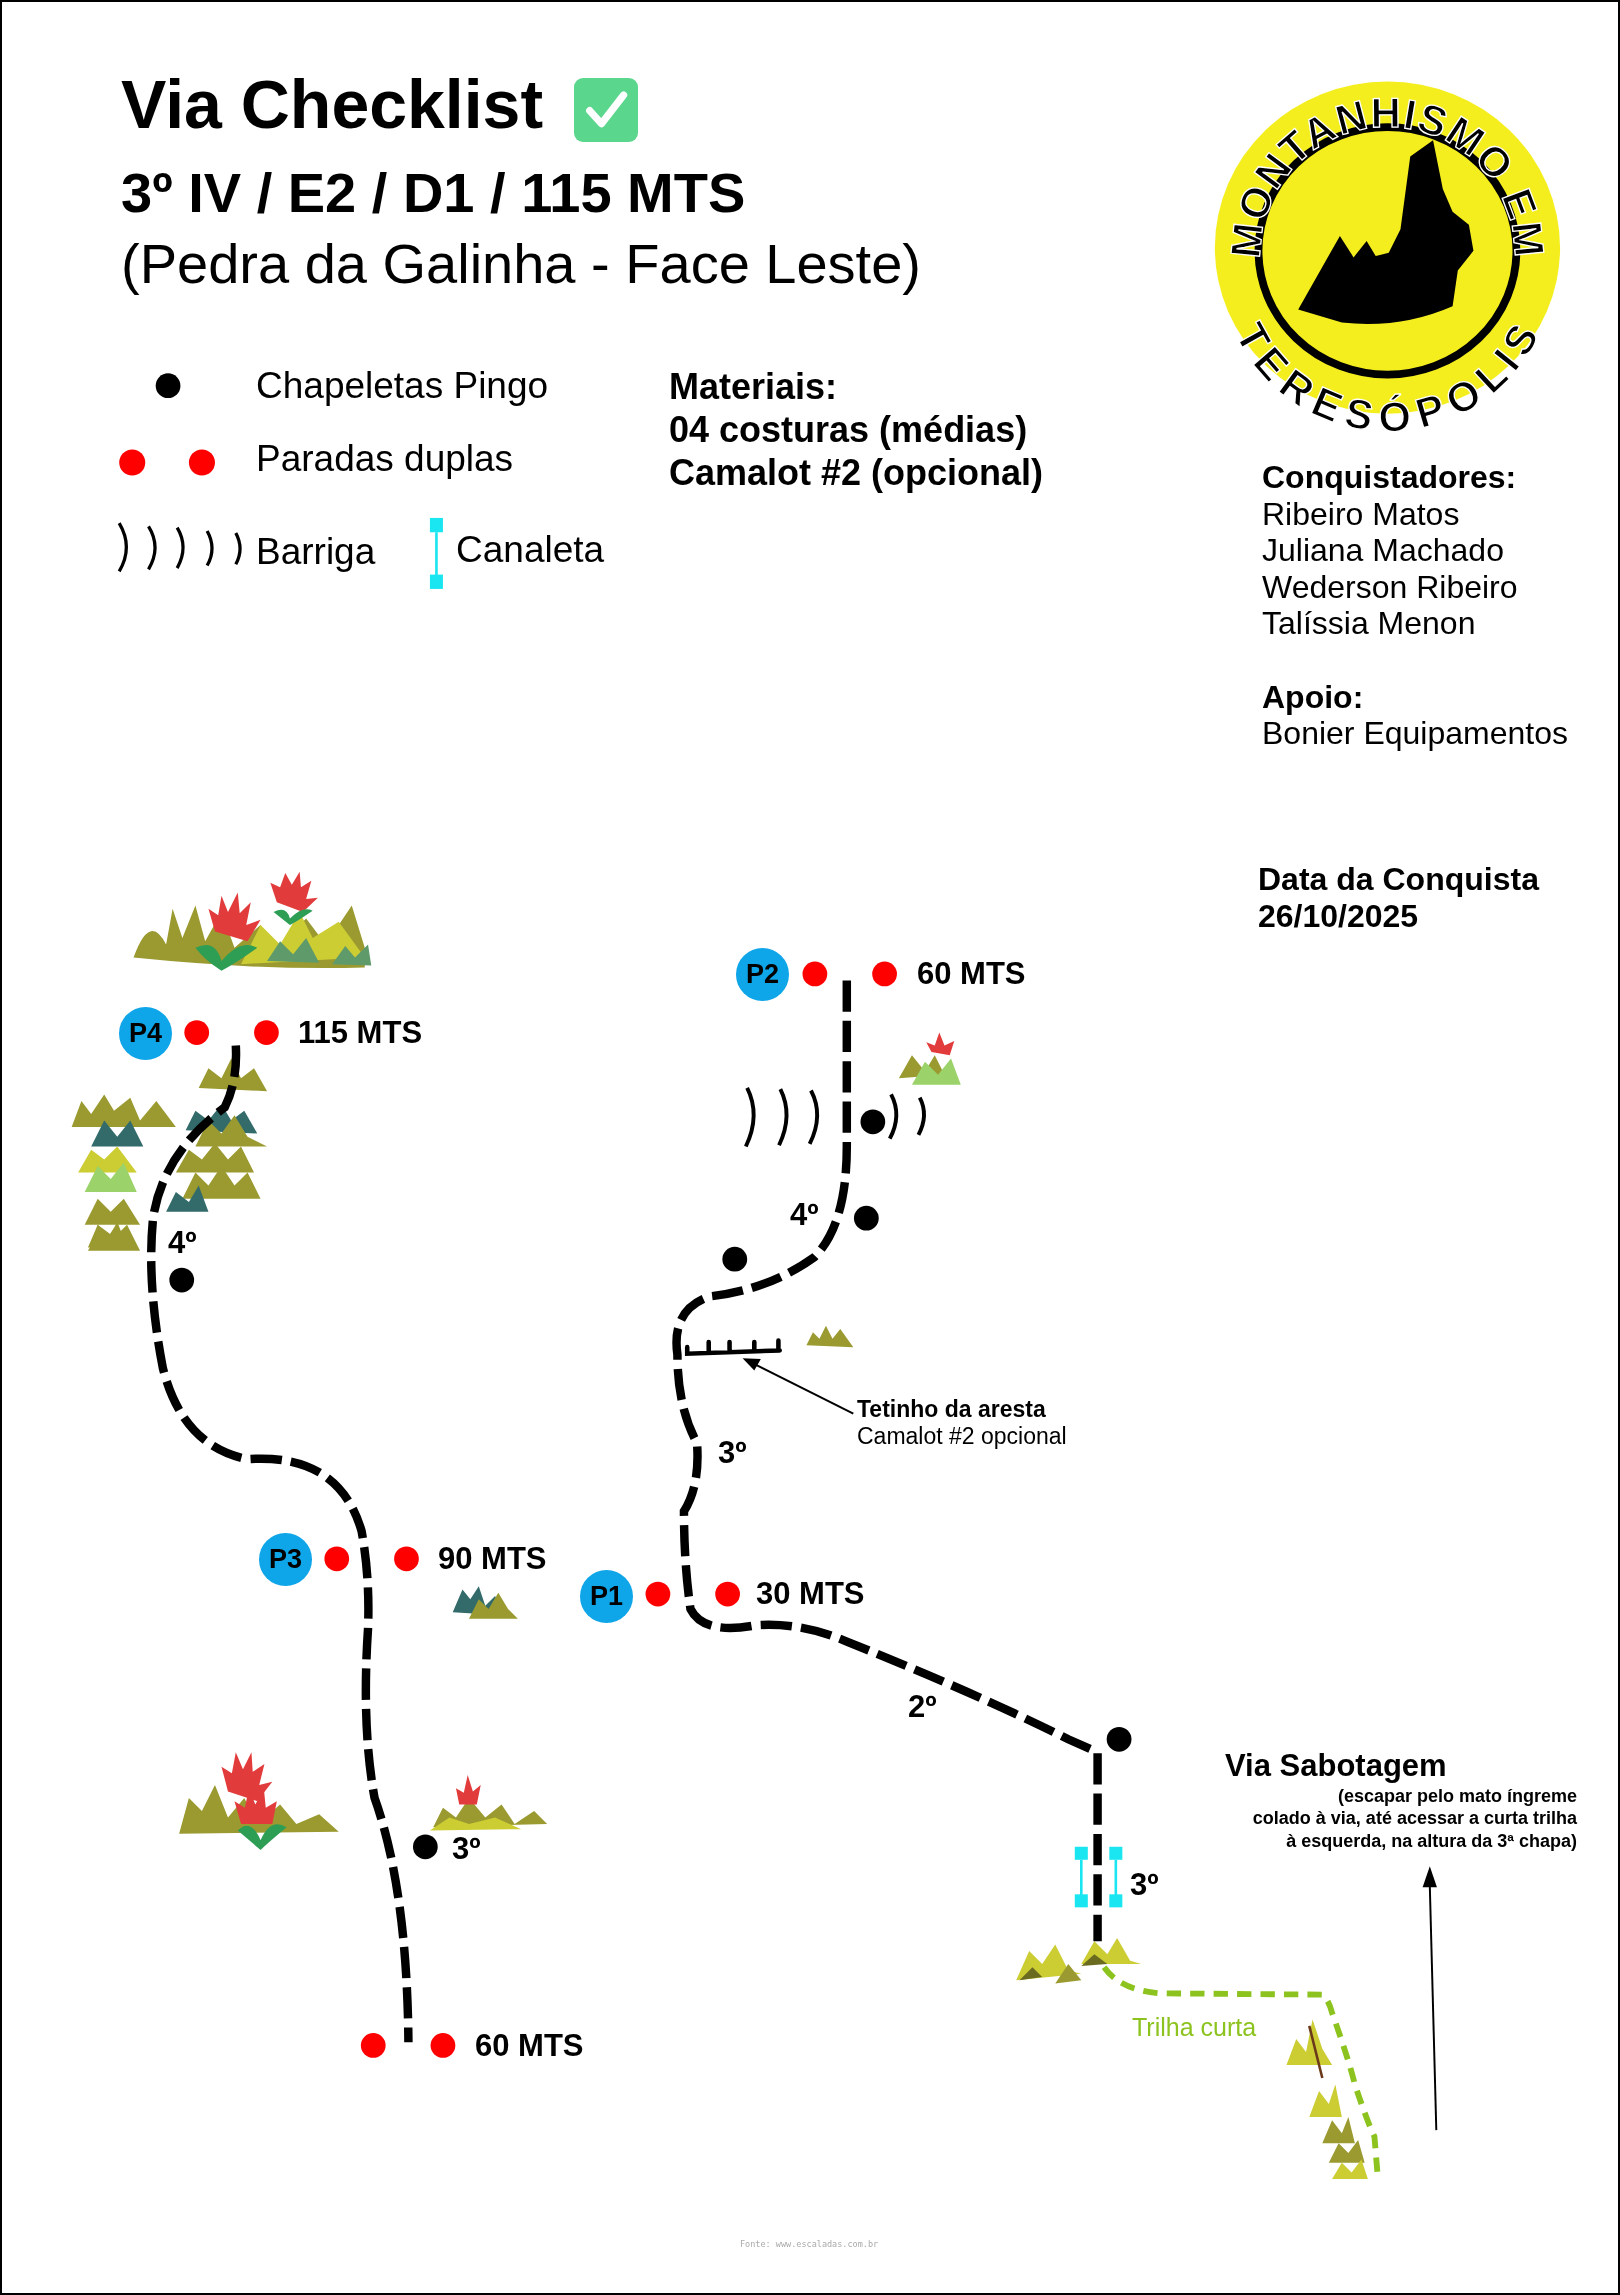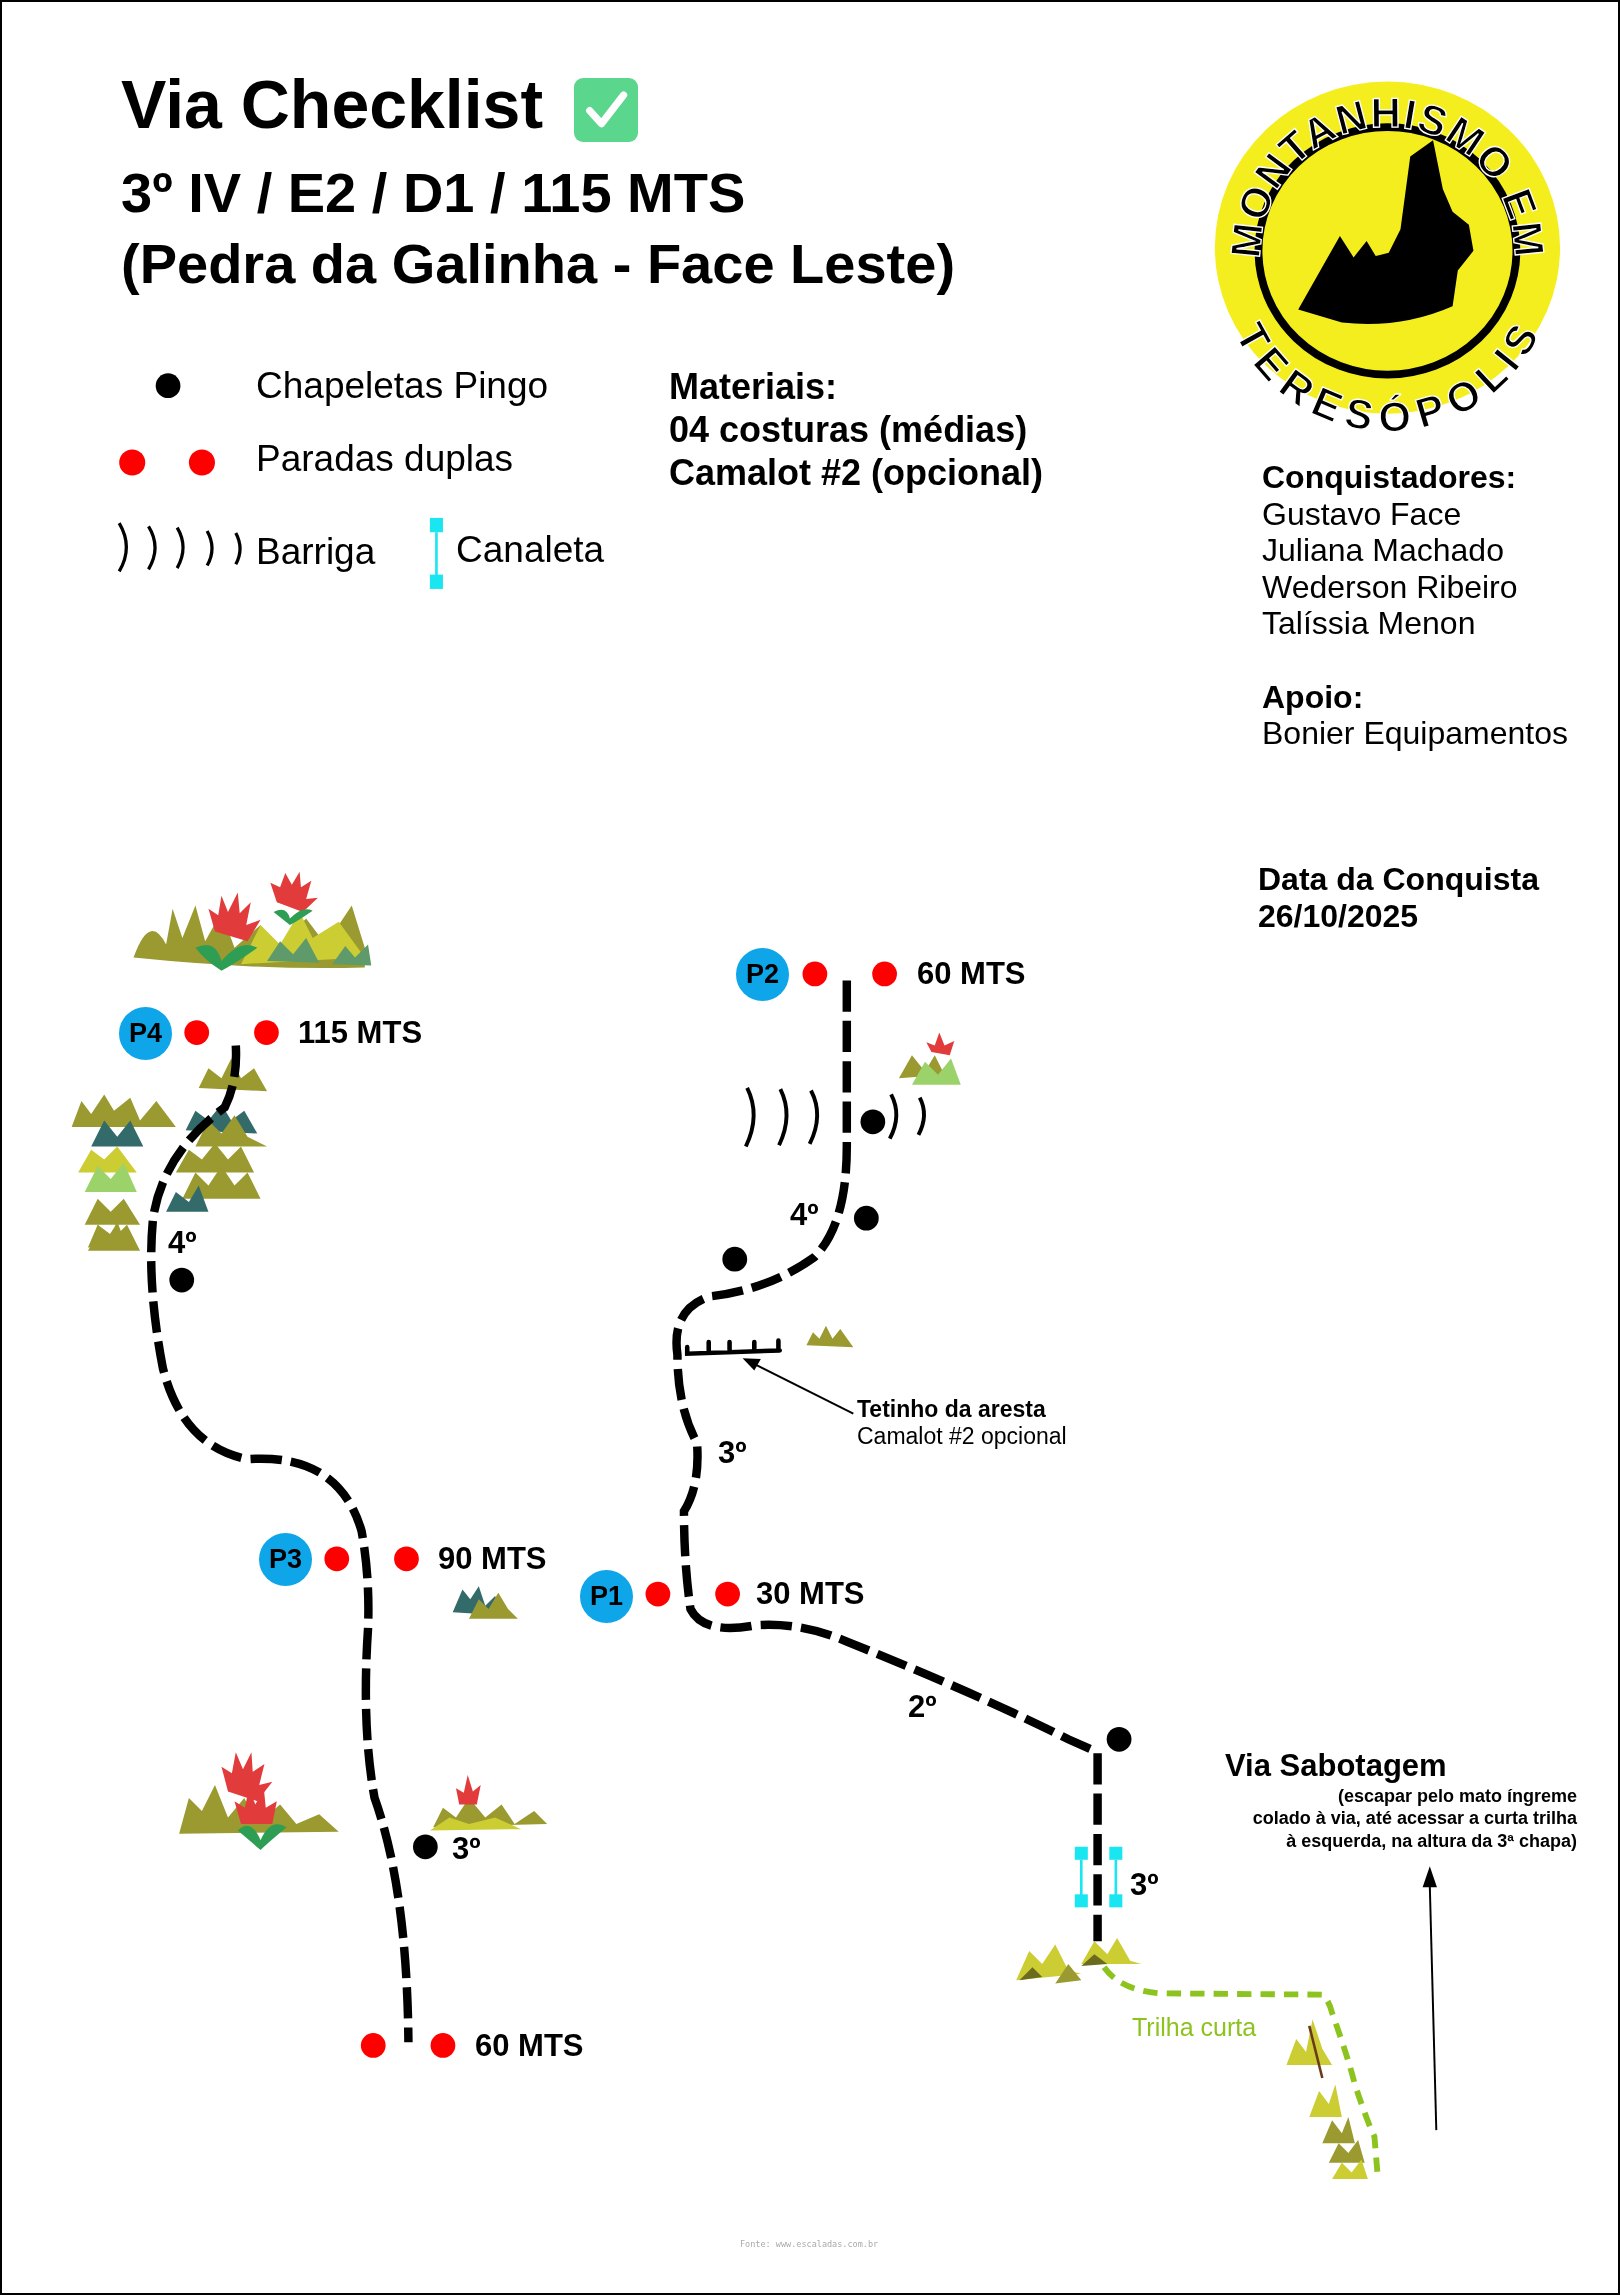--- a/index.html
+++ b/index.html
@@ -2,21 +2,21 @@
 <html style="font-size:10.4px"><head>
 <meta charset="utf-8">
 <style>
   html, body { margin:0; padding:0; background:#fff; }
   body { width:1620px; height:2295px; position:relative; overflow:hidden; font-family:"Liberation Sans", sans-serif; color:#000; }
   .frame { position:absolute; left:0; top:0; width:1620px; height:2295px; box-sizing:border-box; border:2px solid #000; }
   .abs { position:absolute; white-space:nowrap; }
   .b { font-weight:bold; }
   .title { left:121px; top:65px; font-size:68px; font-weight:bold; line-height:78px; }
   .sub1 { left:121px; top:160px; font-size:56px; font-weight:bold; line-height:65px; }
-  .sub2 { left:121px; top:231px; font-size:56px; font-weight:bold; line-height:65px; }
+  .sub2 { left:121px; top:231px; font-size:56px; font-weight:normal; line-height:65px; }
   .check { position:absolute; left:622px; top:78px; width:64px; height:64px; background:#5bd68d; border-radius:9px; }
   .legend-lbl { font-size:37px; font-weight:normal; }
   .mat { left:669px; font-size:36px; font-weight:bold; line-height:43px; }
   .info { left:1242px; font-size:32px; line-height:36px;margin-left:20px; }
   .pill { position:absolute; width:53px; height:53px; border-radius:50%; background:#0ea5e9; font-weight:bold; font-size:27px; display:flex; align-items:center; justify-content:center; }
   .dist { font-size:31px; font-weight:bold; }
   .grade { font-size:31px; font-weight:bold; }
   .note-b { font-size:23px; font-weight:bold; }
   .note { font-size:23px; }
   .sab-t { font-size:31px; font-weight:bold; text-align:left; }
@@ -79,21 +79,21 @@
 <div class="abs legend-lbl" style="left:256px;top:365px">Chapeletas Pingo</div>
 <div class="abs legend-lbl" style="left:256px;top:438px">Paradas duplas</div>
 <div class="abs legend-lbl" style="left:256px;top:531px">Barriga</div>
 <div class="abs legend-lbl" style="left:456px;top:529px">Canaleta</div>
 
 <div class="abs mat" style="top:365px">Materiais:</div>
 <div class="abs mat" style="top:408px">04 costuras (médias)</div>
 <div class="abs mat" style="top:451px">Camalot #2 (opcional)</div>
 
 <div class="abs info b" style="top:459px">Conquistadores:</div>
-<div class="abs info" style="top:496px">Gustavo Face</div>
+<div class="abs info" style="top:496px">Ribeiro Matos</div>
 <div class="abs info" style="top:532px">Juliana Machado</div>
 <div class="abs info" style="top:569px">Wederson Ribeiro</div>
 <div class="abs info" style="top:605px">Talíssia Menon</div>
 <div class="abs info b" style="top:679px">Apoio:</div>
 <div class="abs info" style="top:715px">Bonier Equipamentos</div>
 <div class="abs info b" style="left:1238px;top:861px">Data da Conquista</div>
 <div class="abs info b" style="left:1238px;top:898px">26/10/2025</div>
 
 <svg width="1620" height="2295" style="pointer-events:none" viewBox="0 0 2487 3523">
   <g>

